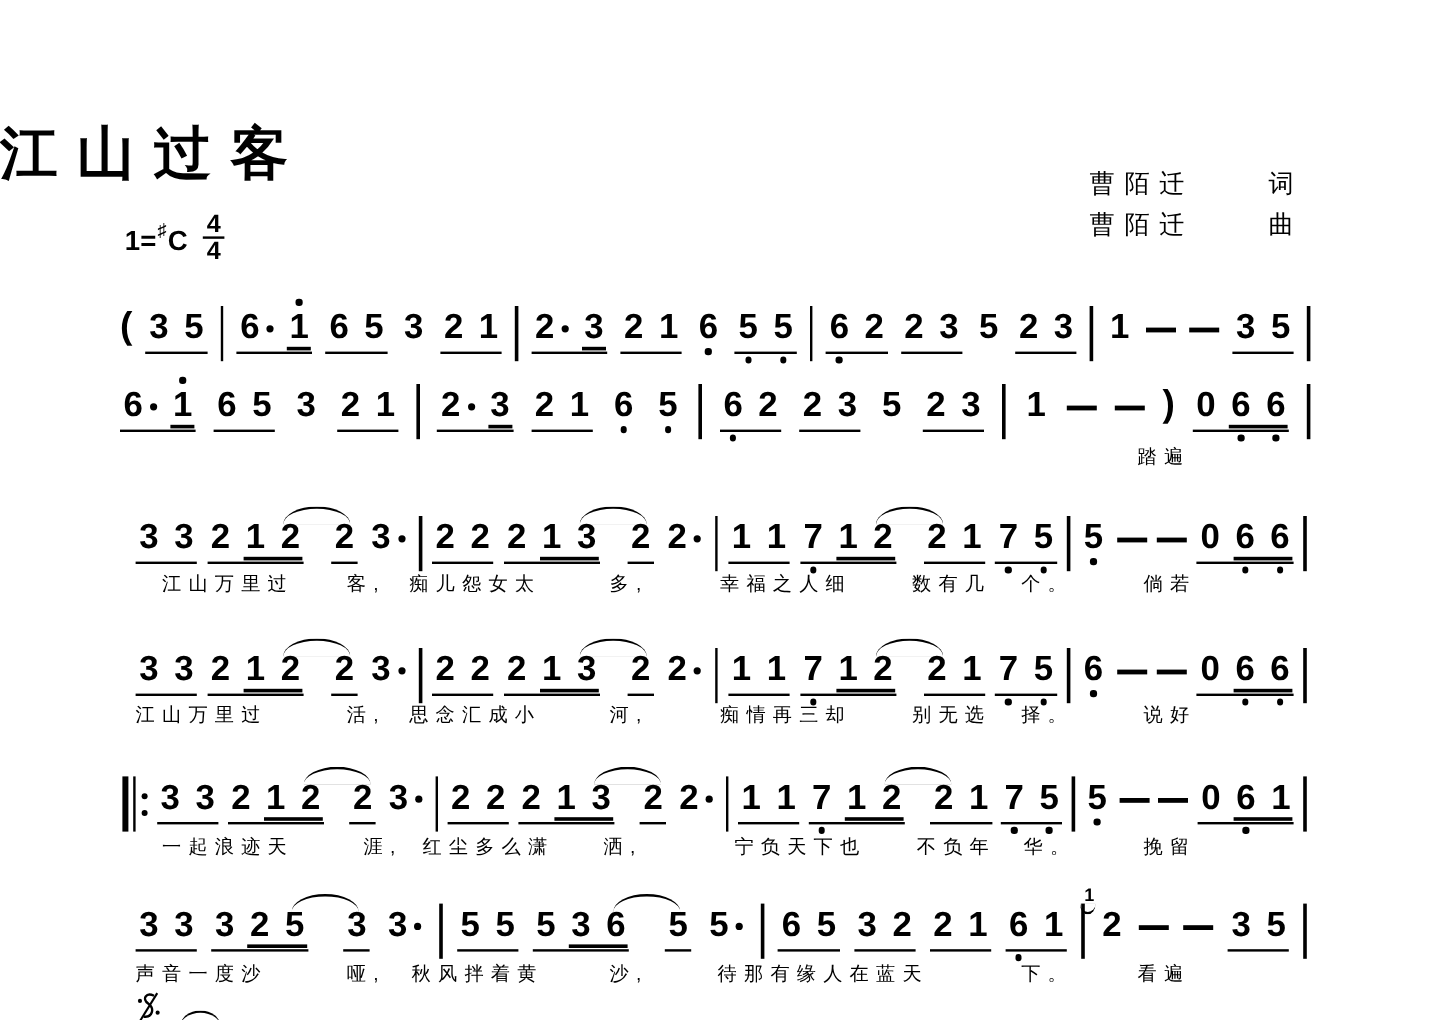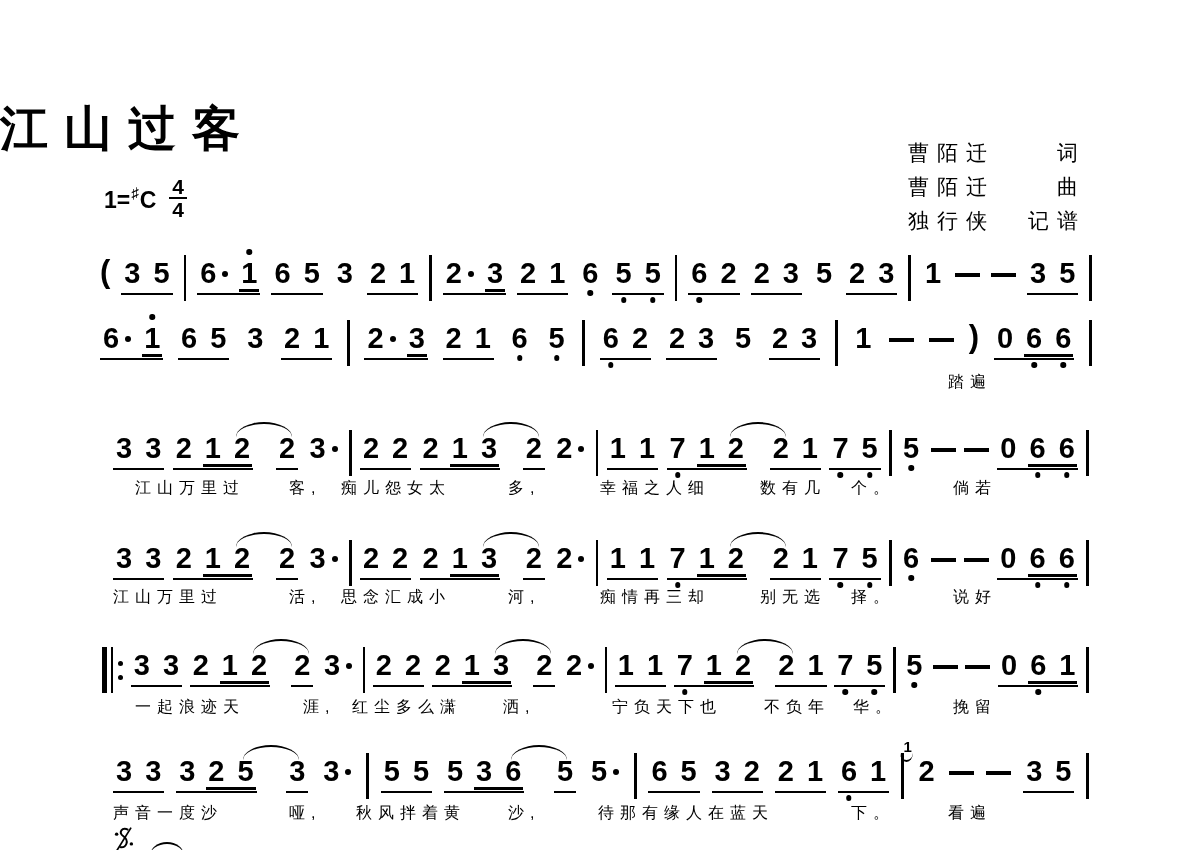--- a/index.html
+++ b/index.html
@@ -87,24 +87,20 @@
   </div>
 
   <div class="credits">
     <div class="crow">
       <span>曹陌迁</span>
         <span>词</span>
     </div>
     <div class="crow">
       <span>曹陌迁</span>
         <span>曲</span>
-    </div>
-    <div class="crow">
-      <span>独行侠</span>
-        <span>记谱</span>
     </div>
   </div>
 
   <div id="score">
       <div class="m-line" style="left: 100px; top: 258px; width: 992px;">
         <span class="paren">(</span>
         <span class="beam u1">
           <span class="note">
             <span class="d">3</span>
           </span>
@@ -910,21 +906,21 @@
             <span class="d">3</span>
           </span>
           <span class="note">
             <span class="d">5</span>
           </span>
         </span>
         <div class="bar"></div>
       </div>
       <div class="lyric" style="left: 113px; top: 799px;">声音一度沙</div>
       <div class="lyric" style="left: 289px; top: 799px;">哑,</div>
-      <div class="lyric" style="left: 356px; top: 799px; text-align: center;">秋风拌着黄</div>
+      <div class="lyric" style="left: 343px; top: 799px; text-align: center;">秋风拌着黄</div>
       <div class="lyric" style="left: 508px; top: 799px;">沙,</div>
       <div class="lyric" style="left: 598px; top: 799px;">待那有缘人在蓝天</div>
       <div class="lyric" style="left: 851px; top: 799px;">下。</div>
       <div class="lyric" style="left: 948px; top: 799px;">看遍</div>
     </div>
 
   <svg class="segno" width="24" height="26" viewBox="0 0 20 24">
     <path d="M14,3.5 C8,0.5 4.5,6 9.5,9.5 C15,13.5 12.5,20.5 6,19.5" fill="none" stroke="#000" stroke-width="1.8"></path>
     <line x1="16.5" y1="1.5" x2="3.5" y2="22.5" stroke="#000" stroke-width="1.6"></line>
     <circle cx="3.2" cy="7.5" r="1.6" fill="#000"></circle>

